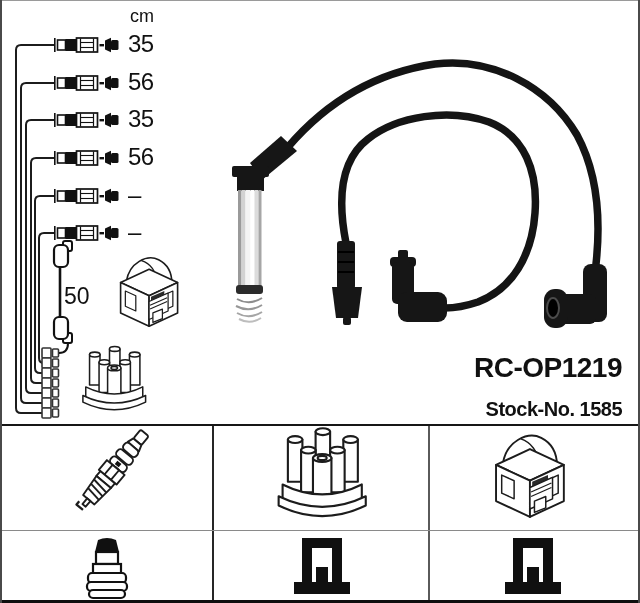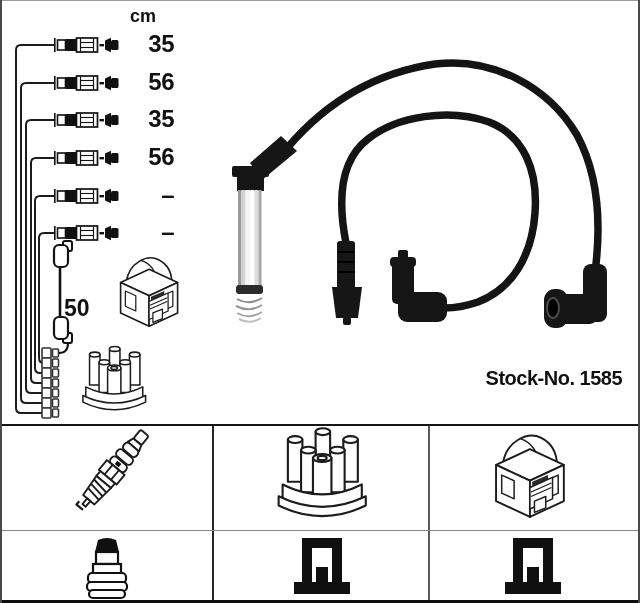--- a/index.html
+++ b/index.html
@@ -2,24 +2,24 @@
 <html><head>
 <meta charset="utf-8">
 <style>
   html,body{margin:0;padding:0;background:#e8e8e8;}
   .frame{position:relative;width:640px;height:603px;background:#ffffff;overflow:hidden;
          font-family:"Liberation Sans", sans-serif;color:#111;}
   .edge{position:absolute;background:#4a4a4a;}
   .edge-t{left:0;top:0;width:100%;height:1px;background:#9a9a9a;}
   .edge-l{left:0;top:0;width:2px;height:100%;}
   .edge-r{right:0;top:0;width:2px;height:100%;}
-  .lbl{position:absolute;font-weight:bold;white-space:nowrap;}
+  .lbl{position:absolute;font-weight:normal;white-space:nowrap;}
   .unit{left:130px;top:6px;font-size:18px;}
-  .len{left:128px;width:46px;font-size:24px;letter-spacing:-0.5px;text-align:right;}
-  .coil-len{left:64px;top:295px;font-size:23px;}
+  .len{left:128px;width:46px;font-size:24px;letter-spacing:-0.5px;}
+  .coil-len{left:64px;top:283px;font-size:23px;}
   .pn-block{position:absolute;right:18px;top:353px;text-align:right;}
   .pn{font-size:28px;font-weight:bold;letter-spacing:-0.5px;line-height:1.1;}
   .stock{font-size:20px;font-weight:bold;margin-top:14px;letter-spacing:-0.5px;}
   .table-section{position:absolute;left:0;top:424px;width:640px;height:179px;box-sizing:border-box;
                  border-top:2px solid #161616;border-bottom:3px solid #0e0e0e;background:#fff;}
   .vline1{position:absolute;left:212px;top:0;width:2px;height:100%;background:#262626;}
   .vline2{position:absolute;left:428px;top:0;width:2px;height:100%;background:#5a5a5a;}
   .hline{position:absolute;left:0;top:104px;width:100%;height:1px;background:#8a8a8a;}
   svg{position:absolute;left:0;top:0;}
 </style>
@@ -194,20 +194,21 @@
   <div class="lbl unit">cm</div>
   <div class="lbl len" style="top:30px">35</div>
   <div class="lbl len" style="top:68px">56</div>
   <div class="lbl len" style="top:105px">35</div>
   <div class="lbl len" style="top:143px">56</div>
   <div class="lbl len" style="top:181px">–</div>
   <div class="lbl len" style="top:218px">–</div>
   <div class="lbl coil-len">50</div>
 
   <div class="pn-block">
+    <div class="pn">RC-OP1219</div>
     <div class="stock">Stock-No. 1585</div>
   </div>
 
   <div class="table-section">
     <div class="vline1"></div>
     <div class="vline2"></div>
     <div class="hline"></div>
 
     <svg width="640" height="174" viewBox="0 0 640 174">
 

